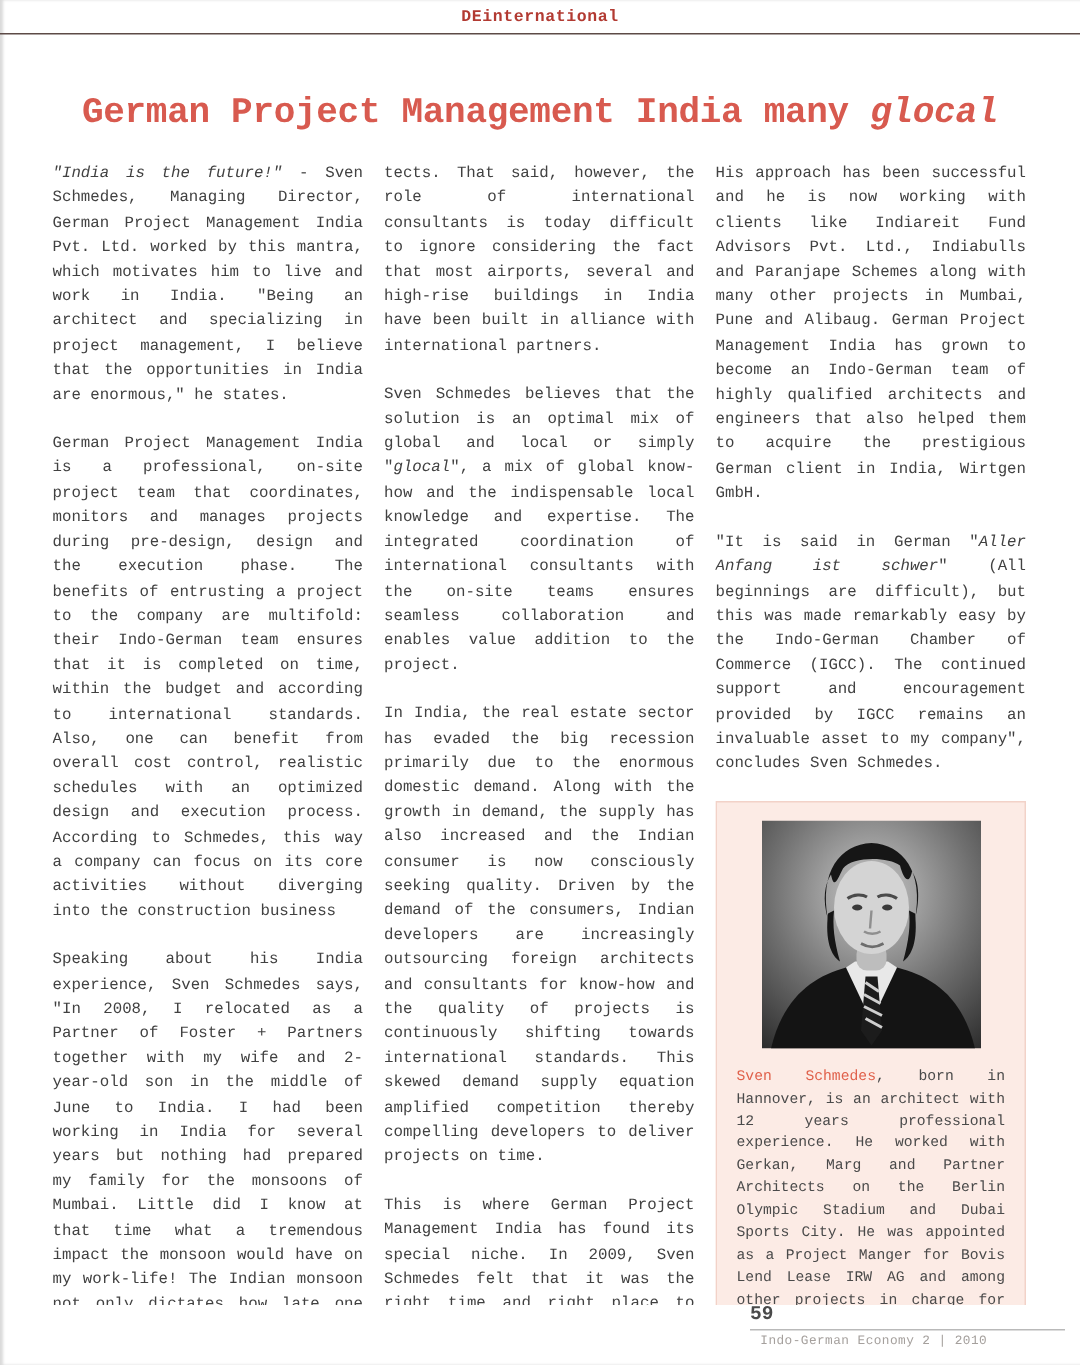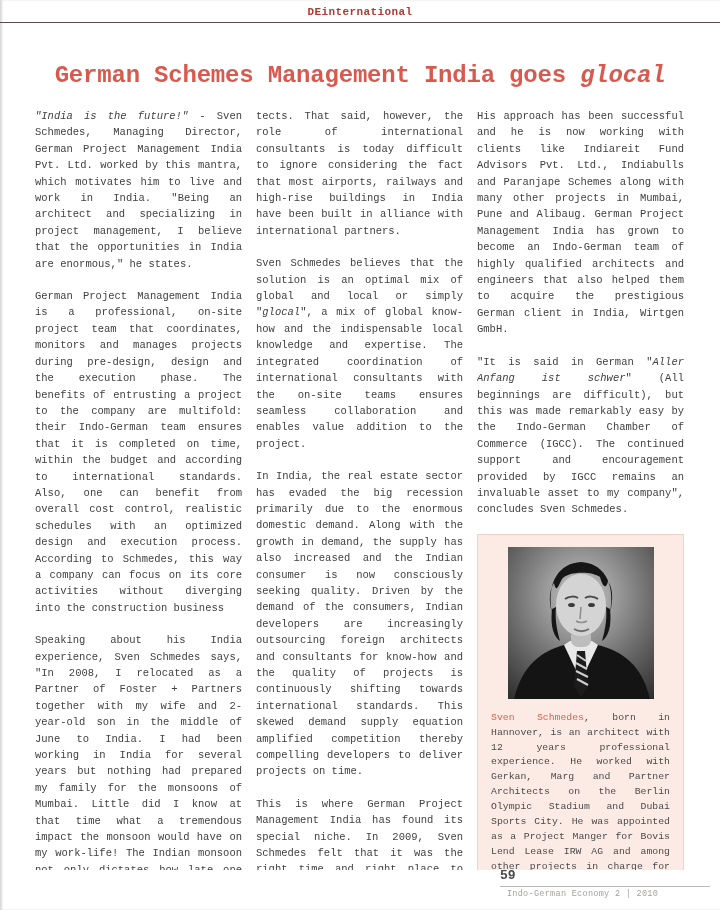--- a/index.html
+++ b/index.html
@@ -78,34 +78,34 @@
 </style>
 </head>
 <body>
 
 <div class="page">
 
   <div class="masthead">DEinternational</div>
   <div class="masthead-rule"></div>
 
   <div class="article-title">
-    <span>German Schemes Management India goes </span><span class="it">glocal</span>
+    <span>German Project Management India many </span><span class="it">glocal</span>
   </div>
 
   <div class="cols">
 
     <div class="col">
       <p><span class="it">"India is the future!"</span><span> - Sven Schmedes, Managing Director, German Project Management India Pvt. Ltd. worked by this mantra, which motivates him to live and work in India. "Being an architect and specializing in project management, I believe that the opportunities in India are enormous," he states.</span></p>
       <p>German Project Management India is a professional, on-site project team that coordinates, monitors and manages projects during pre-design, design and the execution phase. The benefits of entrusting a project to the company are multifold: their Indo-German team ensures that it is completed on time, within the budget and according to international standards. Also, one can benefit from overall cost control, realistic schedules with an optimized design and execution process. According to Schmedes, this way a company can focus on its core activities without diverging into the construction business</p>
       <p>Speaking about his India experience, Sven Schmedes says, "In 2008, I relocated as a Partner of Foster + Partners together with my wife and 2-year-old son in the middle of June to India. I had been working in India for several years but nothing had prepared my family for the monsoons of Mumbai. Little did I know at that time what a tremendous impact the monsoon would have on my work-life! The Indian monsoon not only dictates how late one reaches office but also architectural designs of buildings. Buildings in India are designed with the assumption that there would be flooding and so entrances are elevated. Today, when I look at master plans of any project, one of the first things I automatically review is the storm water drainage."</p>
       <p>For Mr. Schmedes it was a new experience to understand the 'FSI rules', and the meaning and importance of Vaastu compliance. All of this is simply obvious to most Indian archi-</p>
     </div>
 
     <div class="col">
-      <p>tects. That said, however, the role of international consultants is today difficult to ignore considering the fact that most airports, railways and high-rise buildings in India have been built in alliance with international partners.</p>
+      <p>tects. That said, however, the role of international consultants is today difficult to ignore considering the fact that most airports, several and high-rise buildings in India have been built in alliance with international partners.</p>
       <p><span>Sven Schmedes believes that the solution is an optimal mix of global and local or simply "</span><span class="it">glocal</span><span>", a mix of global know-how and the indispensable local knowledge and expertise. The integrated coordination of international consultants with the on-site teams ensures seamless collaboration and enables value addition to the project.</span></p>
       <p>In India, the real estate sector has evaded the big recession primarily due to the enormous domestic demand. Along with the growth in demand, the supply has also increased and the Indian consumer is now consciously seeking quality. Driven by the demand of the consumers, Indian developers are increasingly outsourcing foreign architects and consultants for know-how and the quality of projects is continuously shifting towards international standards. This skewed demand supply equation amplified competition thereby compelling developers to deliver projects on time.</p>
       <p>This is where German Project Management India has found its special niche. In 2009, Sven Schmedes felt that it was the right time and right place to start his own project management company in India. The company is well positioned to service both Indian and German clients.  According to Schmedes, "For the Indian clients, I am able to offer my expertise to deliver projects on time, within the budget and in accordance to German and International quality standards. For German clients in India, I offer them to profit from my experience during the design and execution of projects in India and from the "Lessons learnt in India", which is indeed a very exciting chapter in my life."</p>
     </div>
 
     <div class="col">
       <p>His approach has been successful and he is now working with clients like Indiareit Fund Advisors Pvt. Ltd., Indiabulls and Paranjape Schemes along with many other projects in Mumbai, Pune and Alibaug. German Project Management India has grown to become an Indo-German team of highly qualified architects and engineers that also helped them to acquire the prestigious German client in India, Wirtgen GmbH.</p>
       <p><span>"It is said in German "</span><span class="it">Aller Anfang ist schwer</span><span>" (All beginnings are difficult), but this was made remarkably easy by the Indo-German Chamber of Commerce (IGCC). The continued support and encouragement provided by IGCC remains an invaluable asset to my company", concludes Sven Schmedes.</span></p>
 
       <div class="infobox">

